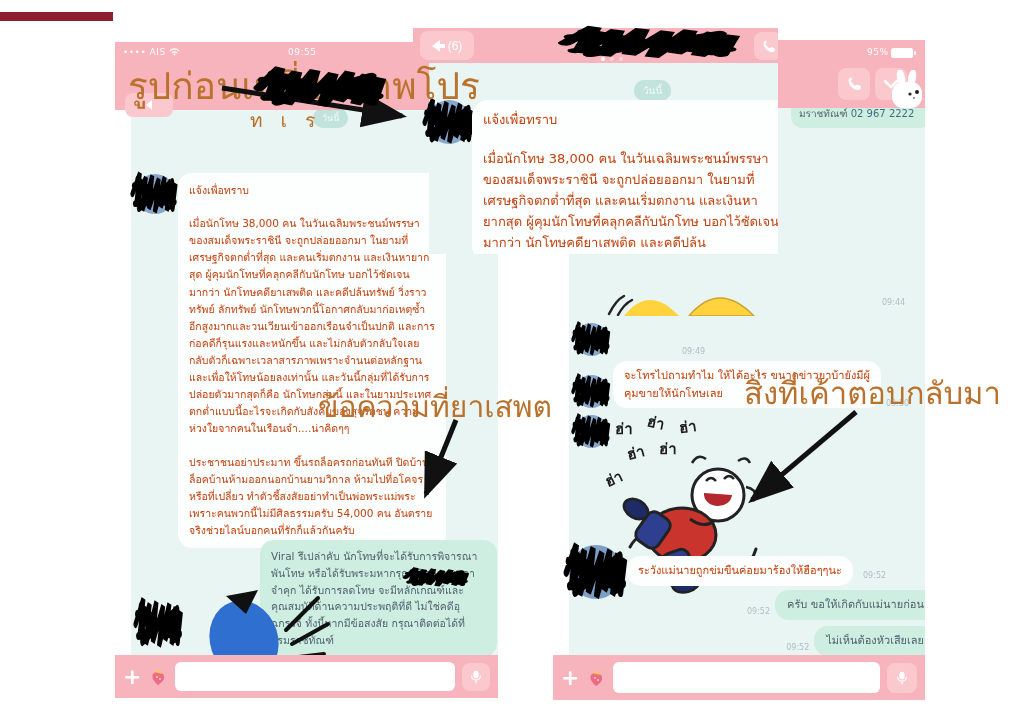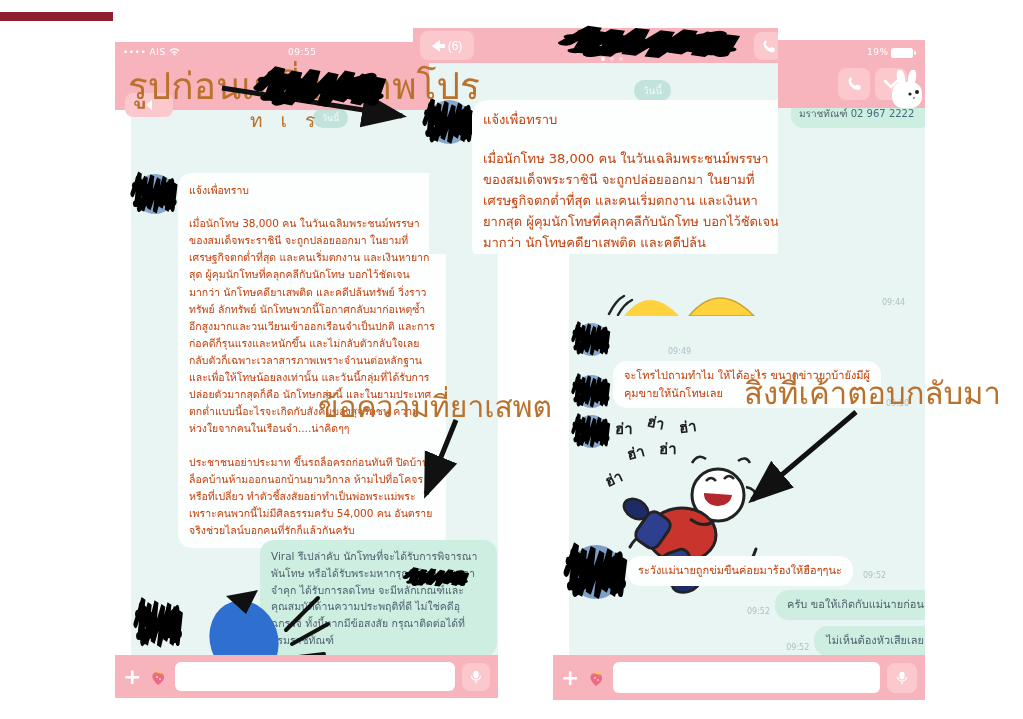--- a/index.html
+++ b/index.html
@@ -142,21 +142,21 @@
         <path d="M5,24 Q12,10 20,6 M14,25 Q20,14 28,10" stroke="#222" stroke-width="2.5" fill="none" stroke-linecap="round"></path>
       </svg>
       <span class="time" style="position:absolute;left:313px;top:190px">09:44</span>
 
       <div class="row" style="left:6px;top:215px">
         <div class="avatar" style="position:static;width:33px;height:33px;position:relative">
           <svg class="scrib-s" viewBox="0 0 100 60" preserveAspectRatio="none">
               <use href="#scribG"></use>
             </svg>
         </div>
-        <span class="time" style="margin-left:55px">09:49</span>
+        <span class="time" style="margin-left:69px">09:49</span>
       </div>
 
       <div class="row" style="left:6px;top:253px">
         <div class="avatar" style="position:static;width:33px;height:33px;position:relative">
           <svg class="scrib-s" viewBox="0 0 100 60" preserveAspectRatio="none">
               <use href="#scribG"></use>
             </svg>
         </div>
         <div class="bubble-in" style="position:static;font-size:11px;padding:6px 11px;max-width:268px">จะโทรไปถามทำไม ให้ได้อะไร ขนาดข่าวยาบ้ายังมีผู้คุมขายให้นักโทษเลย</div>
         <span class="time">09:50</span>
@@ -208,21 +208,21 @@
         <span class="time" style="padding-bottom:4px">09:52</span>
         <div class="bubble-out" style="font-size:11px;padding:6px 12px">ไม่เห็นต้องหัวเสียเลย</div>
       </div>
       <div class="row" style="left:0;top:553px;width:367px;justify-content:flex-end">
         <span class="time" style="padding-bottom:4px">09:53</span>
         <div class="bubble-out" style="font-size:11px;padding:6px 12px">ผมก็แค่เตือนเหมือนกัน</div>
       </div>
     </div>
 
     <div class="hdr" style="height:68px">
-      <span class="status" style="left:314px;top:7px">19%</span>
+      <span class="status" style="left:314px;top:7px">95%</span>
       <span style="position:absolute;left:338px;top:8px;width:22px;height:10px;border:1px solid #fff;border-radius:2px;background:#fff"></span>
       <span style="position:absolute;left:361px;top:11px;width:2px;height:4px;background:#fff;border-radius:1px"></span>
       <button class="hbtn" style="left:285px;top:28px;width:32px;height:32px">
         <svg width="16" height="16" viewBox="0 0 24 24">
           <path d="M7,3 C5,3 4,4.5 4,6.5 c0,8 6.5,14.5 14.5,14.5 2,0 3.5,-1 3.5,-3 l0,-3.2 -5.5,-2.2 -2.2,2.2 c-3.2,-1.4 -5.8,-4 -7.2,-7.2 l2.2,-2.2 -2.1,-5.4 z" fill="#fff"></path>
         </svg>
       </button>
       <button class="hbtn" style="left:322px;top:28px;width:32px;height:32px">
         <svg width="14" height="9" viewBox="0 0 14 9">
           <path d="M1,1 L7,7 L13,1" stroke="#fff" stroke-width="2.5" fill="none" stroke-linecap="round"></path>

